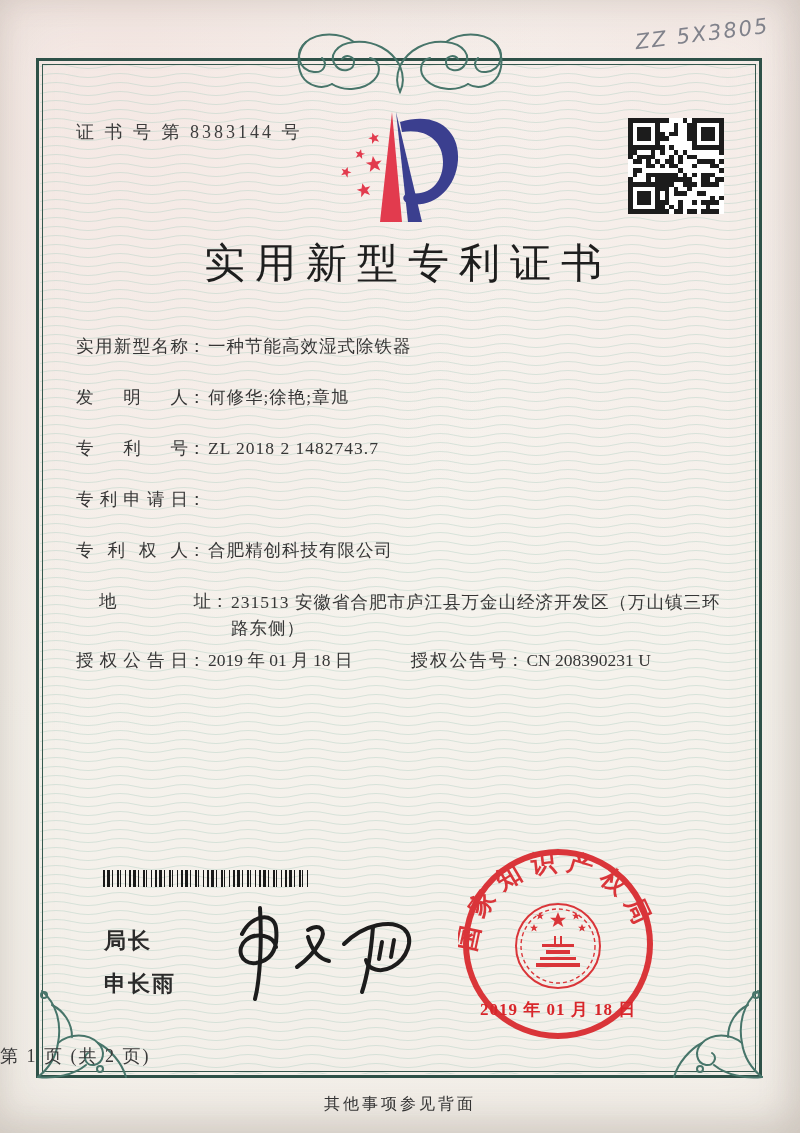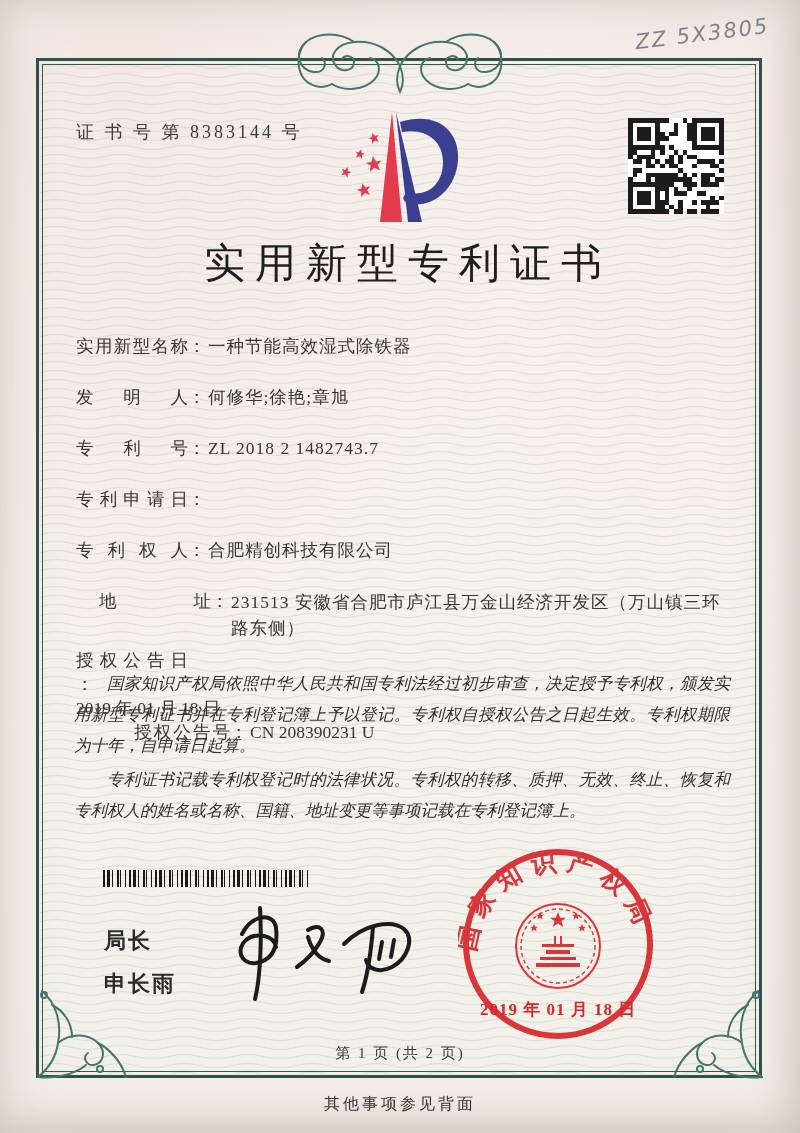--- a/index.html
+++ b/index.html
@@ -39,21 +39,21 @@
   .title { position:absolute; left:8px; top:236px; width:100%; text-align:center;
            font-size:41px; letter-spacing:10px; color:#1e1e1e; font-weight:500; }
 
   .fields { position:absolute; left:76px; top:334px; width:660px; font-size:17.5px; color:#363636; }
   .frow { display:flex; margin-bottom:27px; line-height:24px; }
   .frow.address { margin-bottom:7px;justify-content:flex-end; }
   .flabel { display:inline-block; width:112px; text-align:justify; text-align-last:justify; }
   .fcolon { display:inline-block; width:20px; }
   .fvalue { display:inline-block; width:505px; letter-spacing:1px; }
   .frow.address .fvalue { line-height:26px; }
-  .grant-row { display:flex; line-height:24px; margin-top:6px;flex-direction:column; }
+  .grant-row { display:flex; line-height:24px; margin-top:6px; }
   .grant-no { margin-left:58px; display:flex; }
   .grant-no .flabel { width:96px; }
 
   .paragraphs { position:absolute; left:74px; top:668px; width:656px;
                 font-size:16.5px; line-height:31px; text-align:justify;
                 font-style:italic; color:#2f2f2f; }
   .paragraphs p { text-indent:2em; margin-bottom:3px; }
 
   .barcode { position:absolute; left:103px; top:870px; width:206px; height:17px;
     background:repeating-linear-gradient(90deg,
@@ -64,22 +64,22 @@
   .signer { position:absolute; left:104px; top:926px; font-family:"Liberation Sans","DejaVu Sans",sans-serif;
             font-weight:600; font-size:22px; color:#2b2b2b; }
   .signer div { margin-bottom:13px; letter-spacing:2px; }
 
   .signature { position:absolute; left:220px; top:902px; width:210px; height:102px; }
 
   .seal { position:absolute; left:458px; top:844px; width:200px; height:200px; opacity:.92; }
   .seal-date { position:absolute; left:480px; top:998px; font-size:17px; letter-spacing:1px;
                color:#d8262b; font-weight:600; white-space:nowrap; }
 
-  .page-num { position:absolute; left:0; top:1044px; width:100%; text-align:center;
-              font-size:15px; letter-spacing:2px; color:#3a3a3a; }
+  .page-num { position:absolute; left:0; top:1044px; width:100%; text-align:left;
+              font-size:18px; letter-spacing:2px; color:#3a3a3a; }
   .back-note { position:absolute; left:0; top:1094px; width:100%; text-align:center;
                font-size:16px; letter-spacing:3px; color:#333; }
 
   svg .teal { stroke:#47756a; fill:none; stroke-width:2; stroke-linecap:round; }
 </style>
 </head>
 <body>
 
 <div class="page">
 
@@ -338,24 +338,20 @@
         <span class="fcolon">：</span>
         <span>2019 年 01 月 18 日</span>
       <span class="grant-no">
         <span class="flabel">授权公告号</span>
           <span class="fcolon">：</span>
           <span>CN 208390231 U</span>
       </span>
     </div>
   </div>
 
-  <div class="paragraphs">
-    <p>国家知识产权局依照中华人民共和国专利法经过初步审查，决定授予专利权，颁发实用新型专利证书并在专利登记簿上予以登记。专利权自授权公告之日起生效。专利权期限为十年，自申请日起算。</p>
-    <p>专利证书记载专利权登记时的法律状况。专利权的转移、质押、无效、终止、恢复和专利权人的姓名或名称、国籍、地址变更等事项记载在专利登记簿上。</p>
-  </div>
 
   <div class="barcode"></div>
 
   <div class="signer">
     <div>局长</div>
     <div>申长雨</div>
   </div>
 
   <svg class="signature" viewBox="0 0 210 102" xmlns="http://www.w3.org/2000/svg">
     <g fill="none" stroke="#1c1c1c" stroke-width="4" stroke-linecap="round" stroke-linejoin="round">

